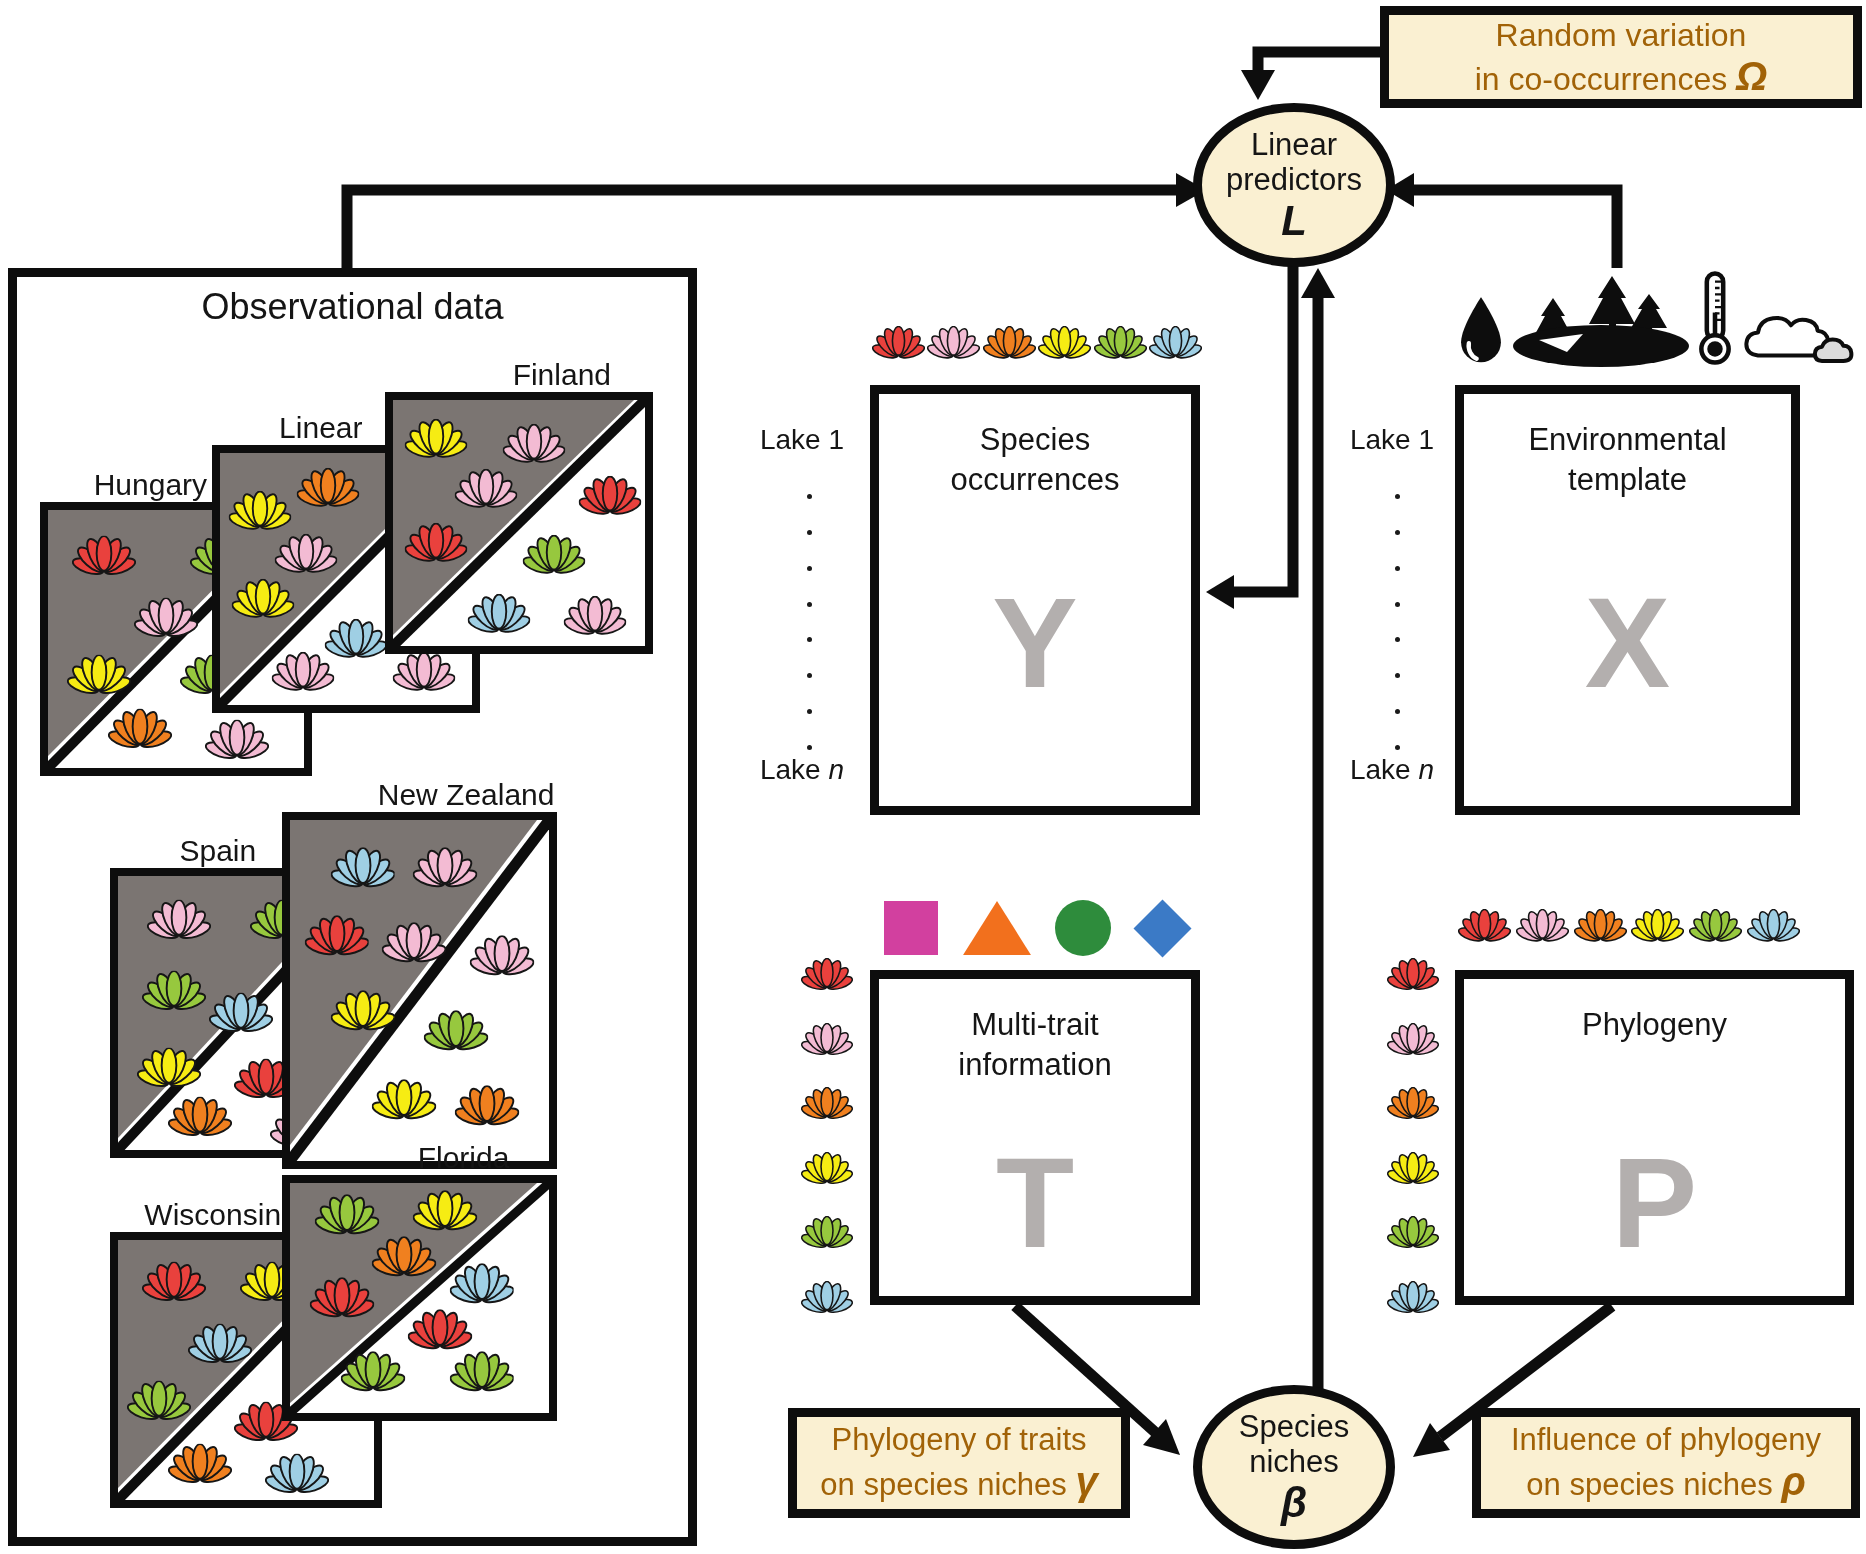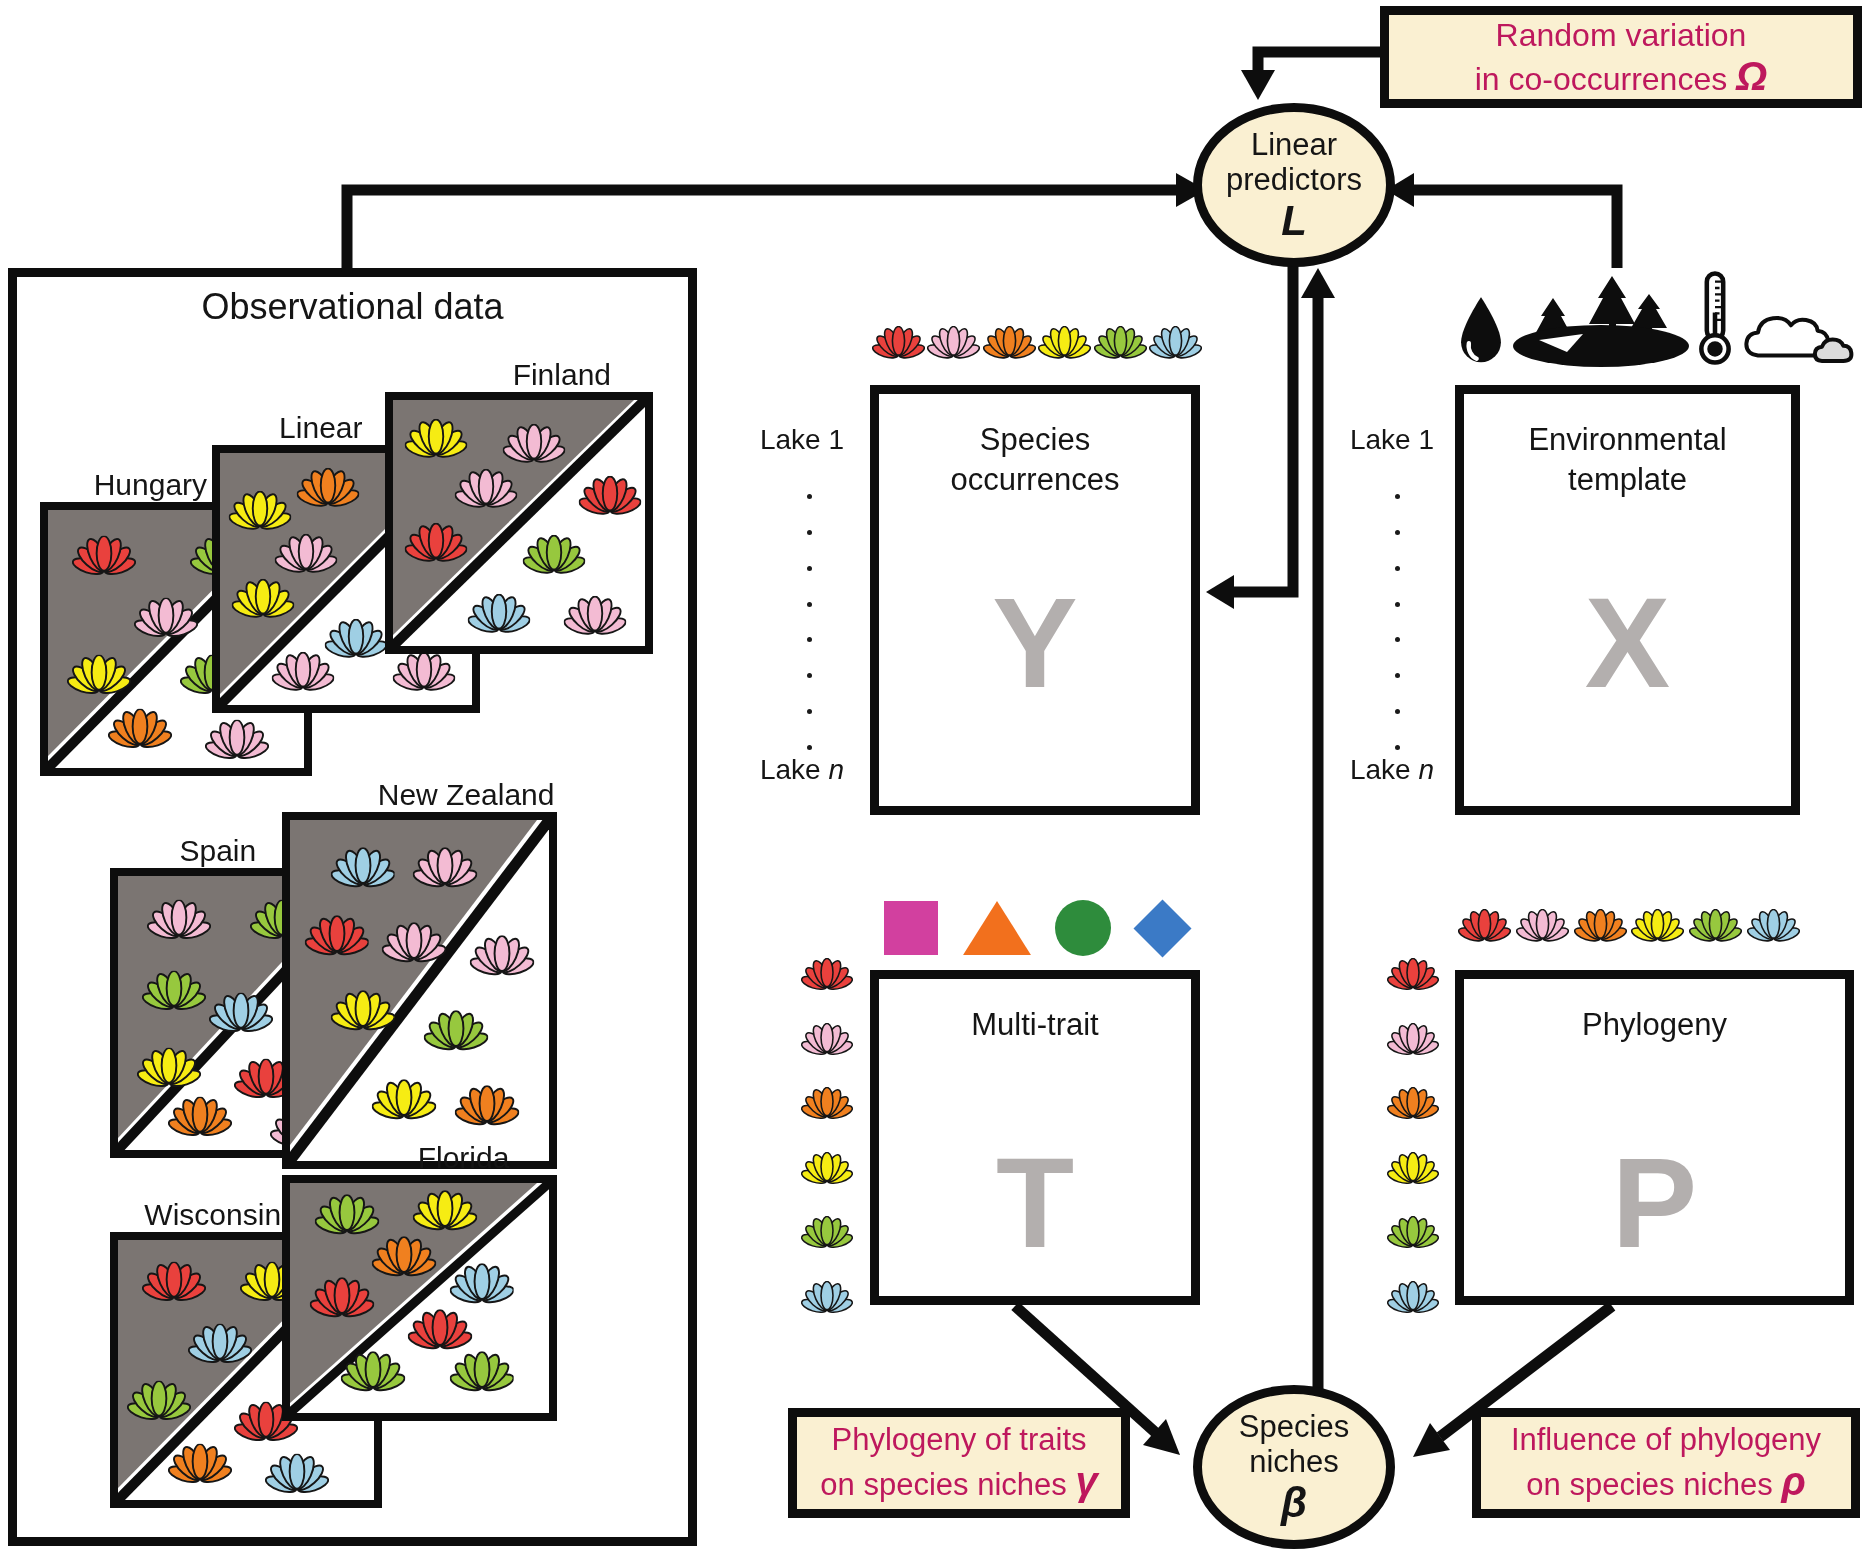--- a/index.html
+++ b/index.html
@@ -7,21 +7,21 @@
           font-family:"Liberation Sans",sans-serif;color:#141414;overflow:hidden}
 
   .box{position:absolute;background:#fff;border:9px solid #0d0d0d;box-sizing:border-box;z-index:2}
   .matrix-title{position:absolute;top:26px;left:0;right:0;text-align:center;
                 font-size:31px;line-height:1.28;color:#151515}
   .matrix-letter{position:absolute;left:0;right:0;text-align:center;font-weight:bold;
                  font-size:128px;line-height:1;color:#B3AFAE}
 
   .cream-box{position:absolute;background:#FAF0D2;border:9px solid #0d0d0d;box-sizing:border-box;
              display:flex;flex-direction:column;justify-content:center;align-items:center;
-             text-align:center;font-size:32px;line-height:1.32;z-index:6;color:#be185d}
+             text-align:center;font-size:32px;line-height:1.32;z-index:6;color:#a16207}
   .sym{font-weight:bold;font-style:italic;font-size:40px;line-height:1}
 
   .ellipse{position:absolute;background:#FAF0D2;border:9px solid #0d0d0d;border-radius:50%;
            box-sizing:border-box;display:flex;flex-direction:column;justify-content:center;
            align-items:center;font-size:31px;line-height:1.12;z-index:6;color:#151515}
   .ellipse .sym{font-size:42px;margin-top:2px}
 
   .lotus{display:inline-block}
   .lotus svg{display:block;width:100%;height:auto}
   .lotus-row{position:absolute;display:flex;justify-content:space-between;align-items:flex-end;z-index:3}
@@ -412,20 +412,21 @@
     <div class="matrix-title">
       <div>Environmental</div>
       <div>template</div>
     </div>
     <div class="matrix-letter" style="top:185px">X</div>
   </div>
 
   <div class="box" id="box-T" style="left:870px;top:970px;width:330px;height:335px">
     <div class="matrix-title">
       <div>Multi-trait</div>
+      <div>information</div>
     </div>
     <div class="matrix-letter" style="top:160px">T</div>
   </div>
 
   <div class="box" id="box-P" style="left:1455px;top:970px;width:399px;height:335px">
     <div class="matrix-title">
       <div>Phylogeny</div>
     </div>
     <div class="matrix-letter" style="top:160px">P</div>
   </div>

